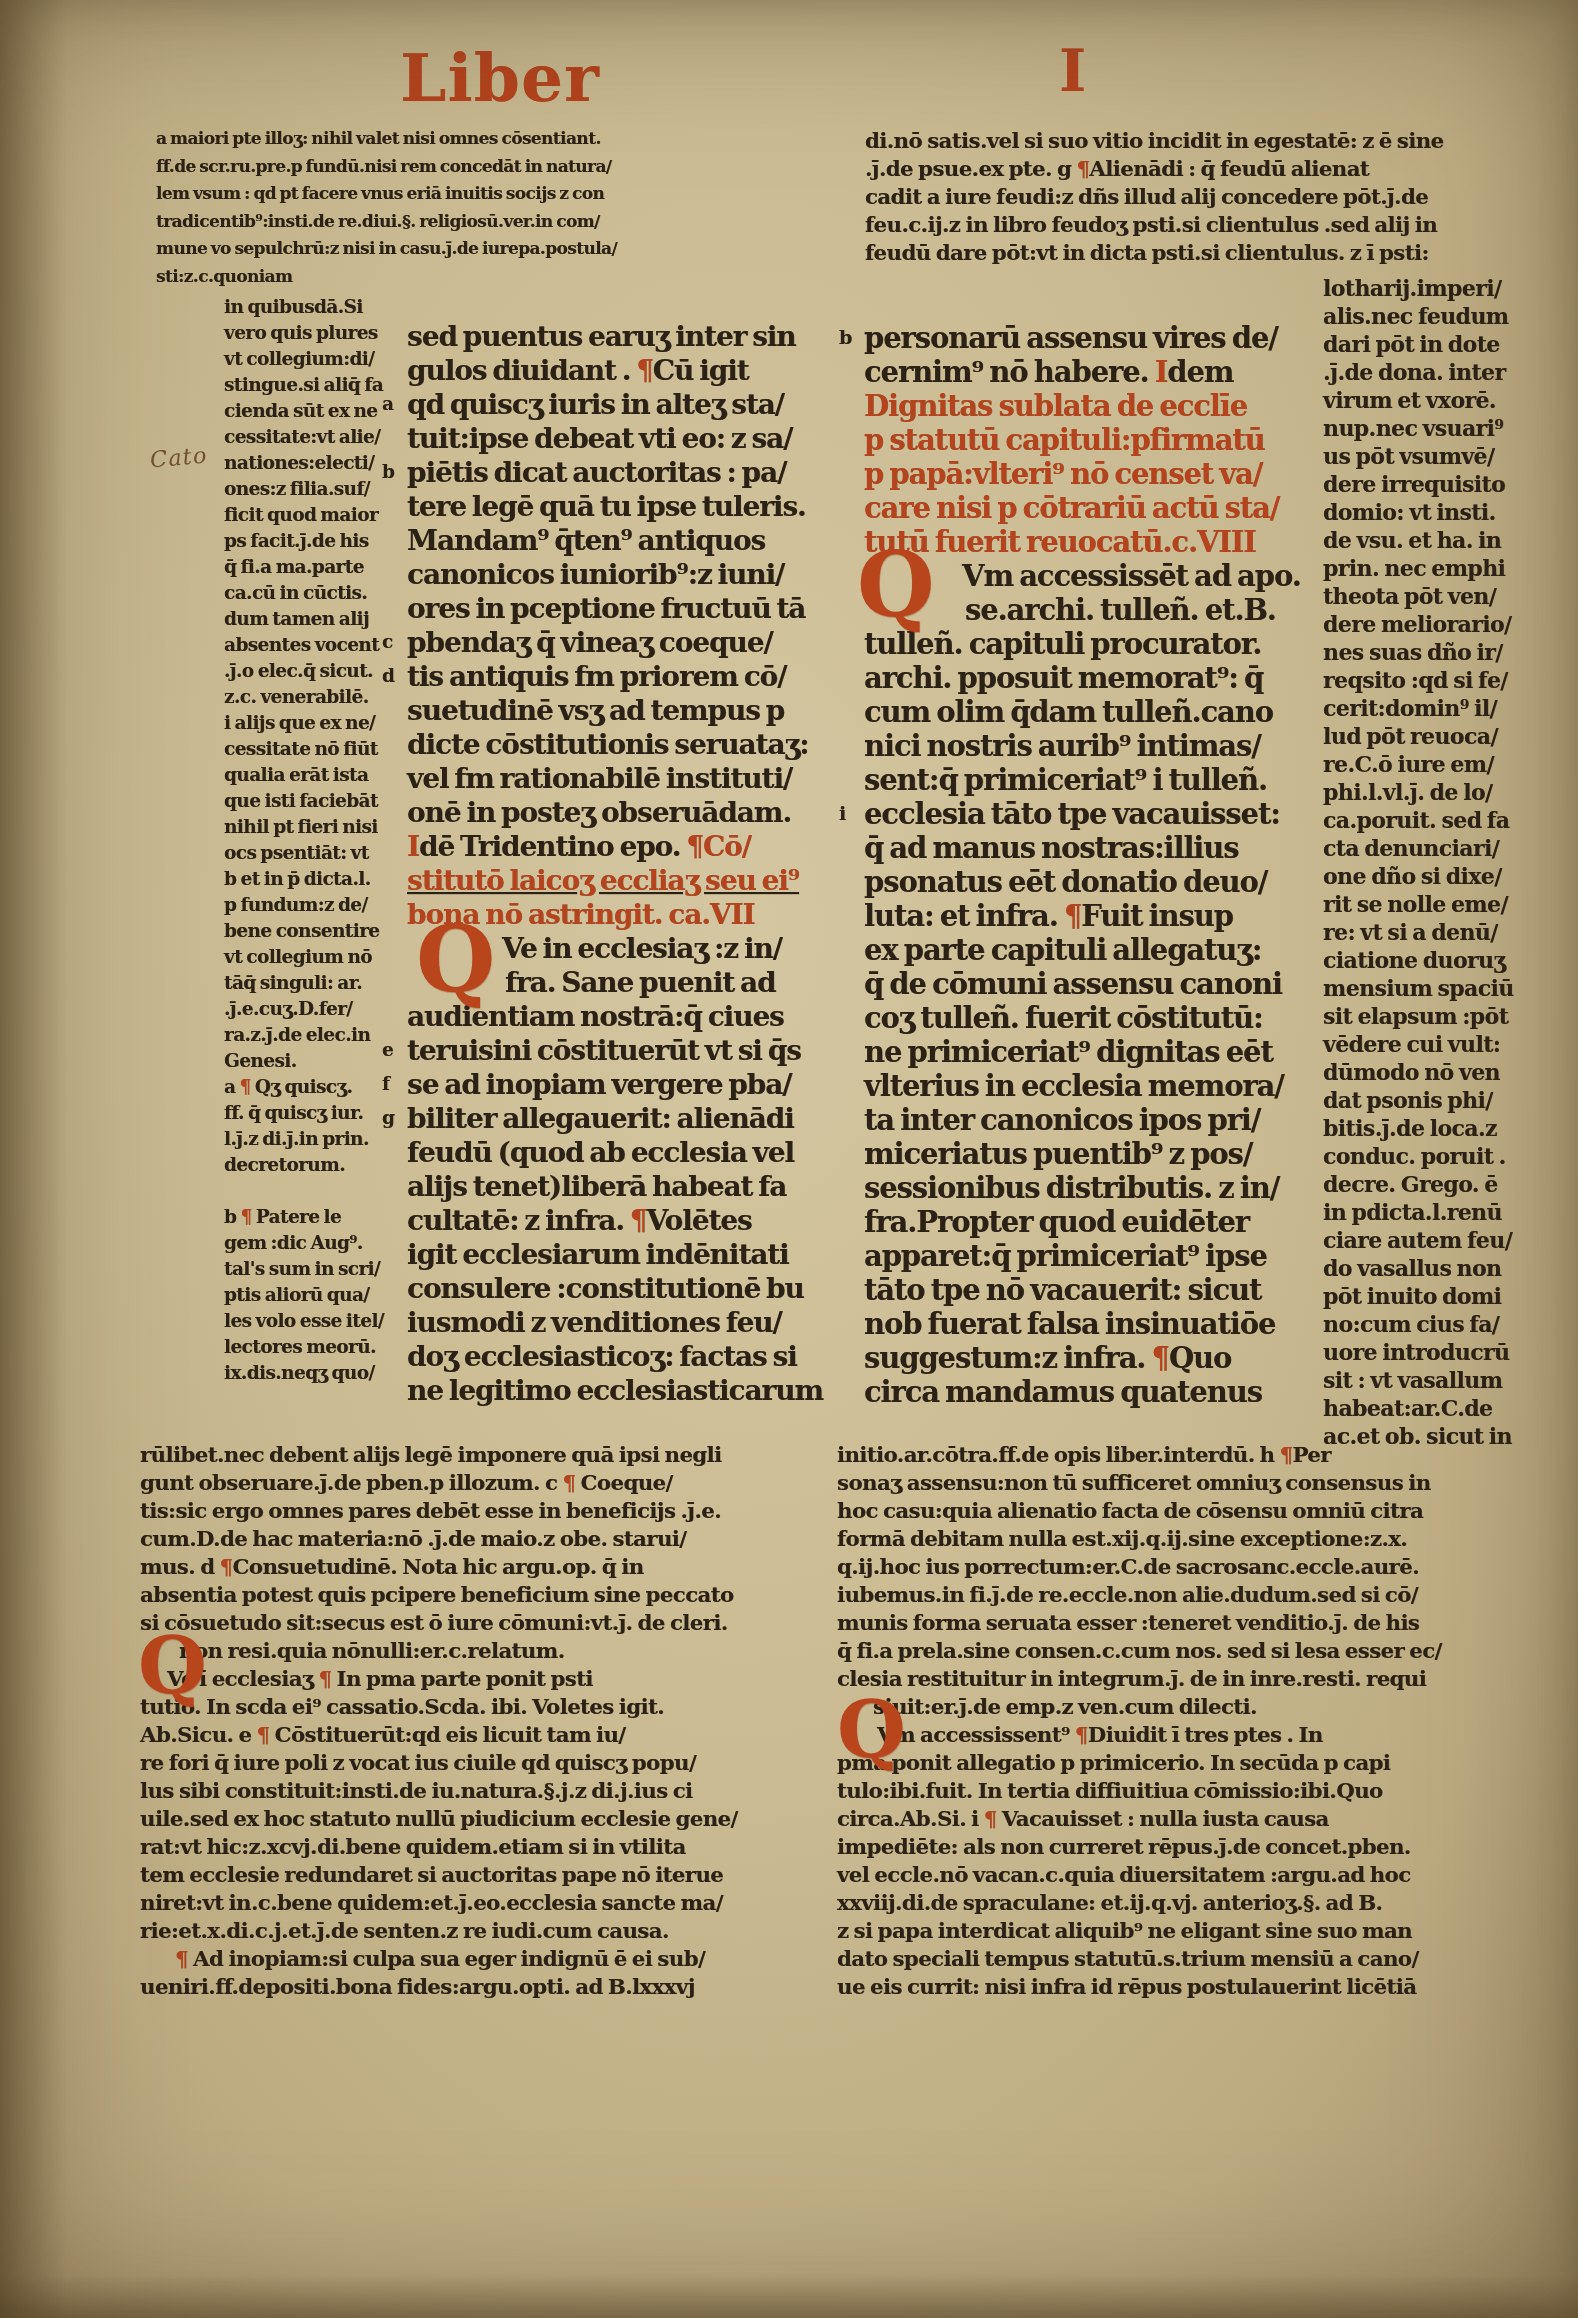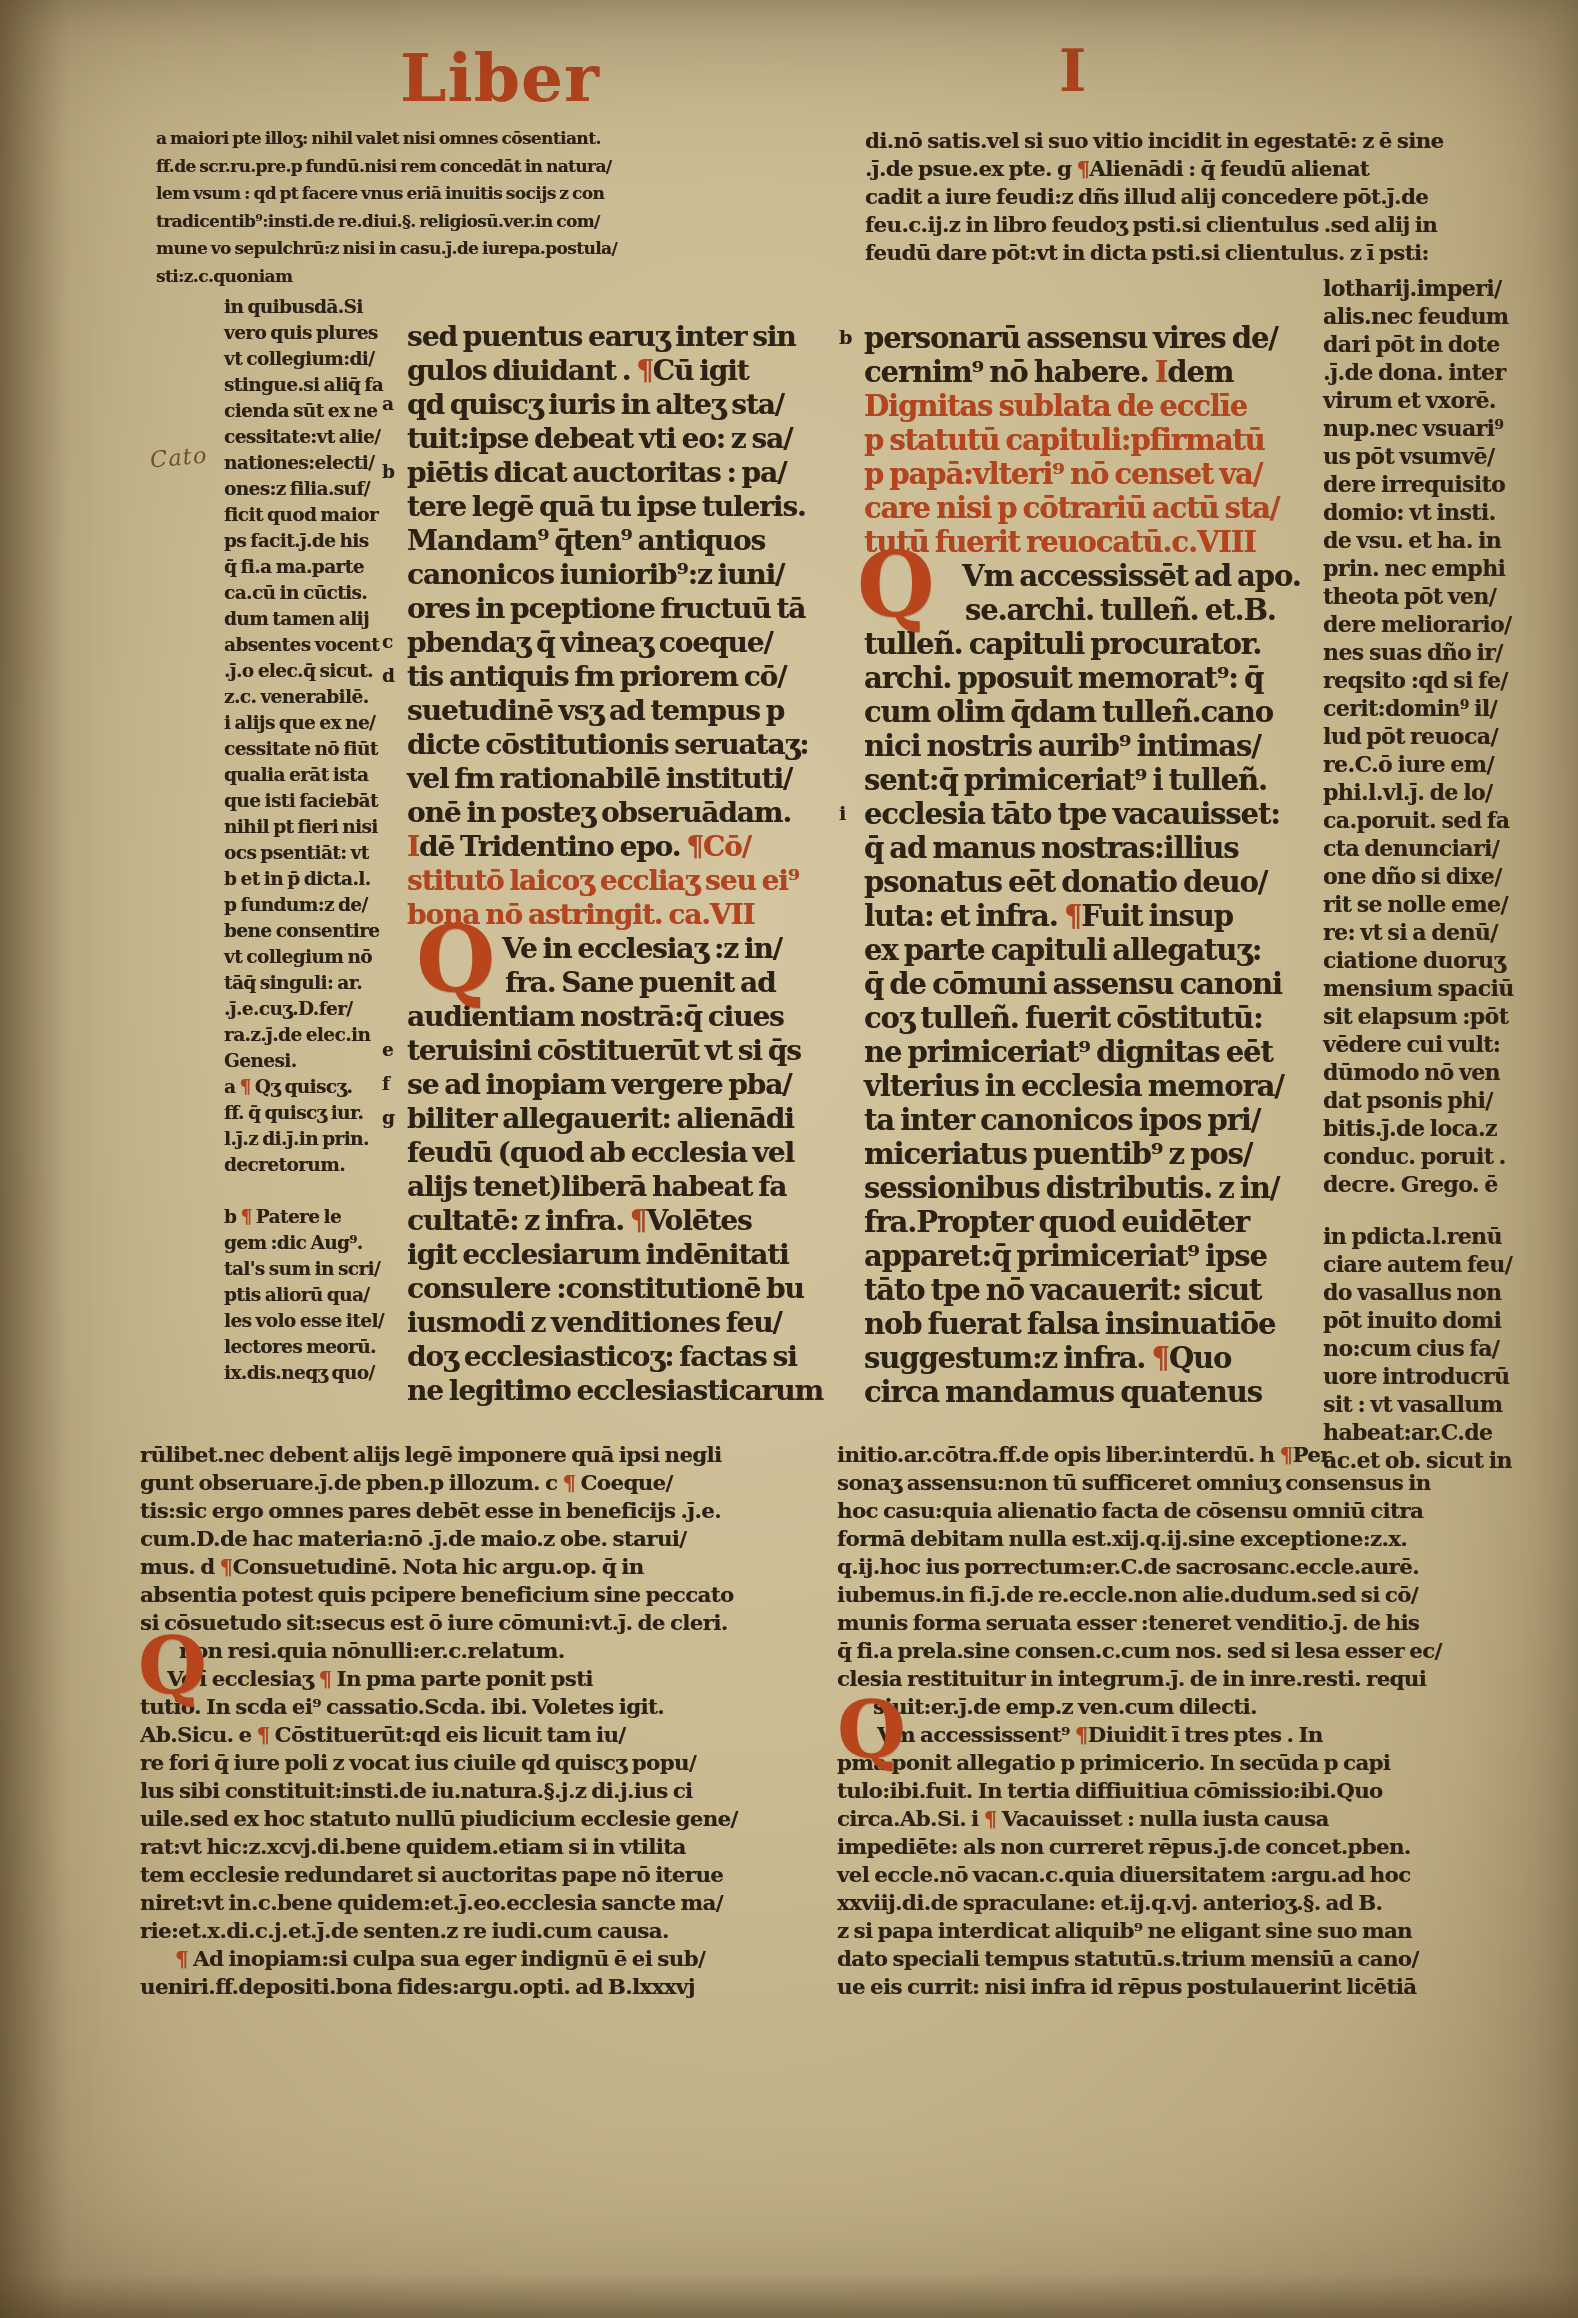--- a/index.html
+++ b/index.html
@@ -100,21 +100,21 @@
       <div class="line" style="height: 34px;"><span>Mandam⁹ q̄ten⁹ antiquos</span></div>
       <div class="line" style="height: 34px;"><span>canonicos iuniorib⁹:z iuni/</span></div>
       <div class="line" style="height: 34px;"><span>ores in pceptione fructuū tā</span></div>
       <div class="line" style="height: 34px;"><span class="mk">c</span><span>pbendaʒ q̄ vineaʒ coeque/</span></div>
       <div class="line" style="height: 34px;"><span class="mk">d</span><span>tis antiquis fm priorem cō/</span></div>
       <div class="line" style="height: 34px;"><span>suetudinē vsʒ ad tempus p</span></div>
       <div class="line" style="height: 34px;"><span>dicte cōstitutionis seruataʒ:</span></div>
       <div class="line" style="height: 34px;"><span>vel fm rationabilē instituti/</span></div>
       <div class="line" style="height: 34px;"><span>onē in posteʒ obseruādam.</span></div>
       <div class="line" style="height: 34px;"><span class="red">I</span><span>dē Tridentino epo. </span><span class="red">¶Cō/</span></div>
-      <div class="line" style="height: 34px;"><span class="red">stitutō laicoʒ eccliaʒ seu ei⁹</span></div>
+      <div class="line" style="height: 34px; text-decoration: underline;"><span class="red">stitutō laicoʒ eccliaʒ seu ei⁹</span></div>
       <div class="line" style="height: 34px;"><span class="red">bona nō astringit.  ca.VII</span></div>
       <div class="line" style="height: 34px; padding-left: 95px;"><span>Ve in ecclesiaʒ :z in/</span></div>
       <div class="line" style="height: 34px; padding-left: 98px;"><span>fra. Sane puenit ad</span></div>
       <div class="line" style="height: 34px;"><span>audientiam nostrā:q̄ ciues</span></div>
       <div class="line" style="height: 34px;"><span class="mk">e</span><span>teruisini cōstituerūt vt si q̄s</span></div>
       <div class="line" style="height: 34px;"><span class="mk">f</span><span>se ad inopiam vergere pba/</span></div>
       <div class="line" style="height: 34px;"><span class="mk">g</span><span>biliter allegauerit: alienādi</span></div>
       <div class="line" style="height: 34px;"><span>feudū (quod ab ecclesia vel</span></div>
       <div class="line" style="height: 34px;"><span>alijs tenet)liberā habeat fa</span></div>
       <div class="line" style="height: 34px;"><span>cultatē: z infra. </span><span class="red">¶</span><span>Volētes</span></div>
@@ -192,21 +192,21 @@
       <div class="line" style="height: 28px;"><span>re: vt si a denū/</span></div>
       <div class="line" style="height: 28px;"><span>ciatione duoruʒ</span></div>
       <div class="line" style="height: 28px;"><span>mensium spaciū</span></div>
       <div class="line" style="height: 28px;"><span>sit elapsum :pōt</span></div>
       <div class="line" style="height: 28px;"><span>vēdere cui vult:</span></div>
       <div class="line" style="height: 28px;"><span>dūmodo nō ven</span></div>
       <div class="line" style="height: 28px;"><span>dat psonis phi/</span></div>
       <div class="line" style="height: 28px;"><span>bitis.j̄.de loca.z</span></div>
       <div class="line" style="height: 28px;"><span>conduc. poruit .</span></div>
       <div class="line" style="height: 28px;"><span>decre. Grego. ē</span></div>
-      <div class="line" style="height: 28px; margin-top: 24px;"><span>in pdicta.l.renū</span></div>
+      <div class="line" style="height: 28px;"><span>in pdicta.l.renū</span></div>
       <div class="line" style="height: 28px;"><span>ciare autem feu/</span></div>
       <div class="line" style="height: 28px;"><span>do vasallus non</span></div>
       <div class="line" style="height: 28px;"><span>pōt inuito domi</span></div>
       <div class="line" style="height: 28px;"><span>no:cum cius fa/</span></div>
       <div class="line" style="height: 28px;"><span>uore introducrū</span></div>
       <div class="line" style="height: 28px;"><span>sit : vt vasallum</span></div>
       <div class="line" style="height: 28px;"><span>habeat:ar.C.de</span></div>
       <div class="line" style="height: 28px;"><span>ac.et ob. sicut in</span></div>
     </div>
   <div class="block b-small" style="left: 837px; top: 1442px; width: 679px; font-size: 21.3px;">

